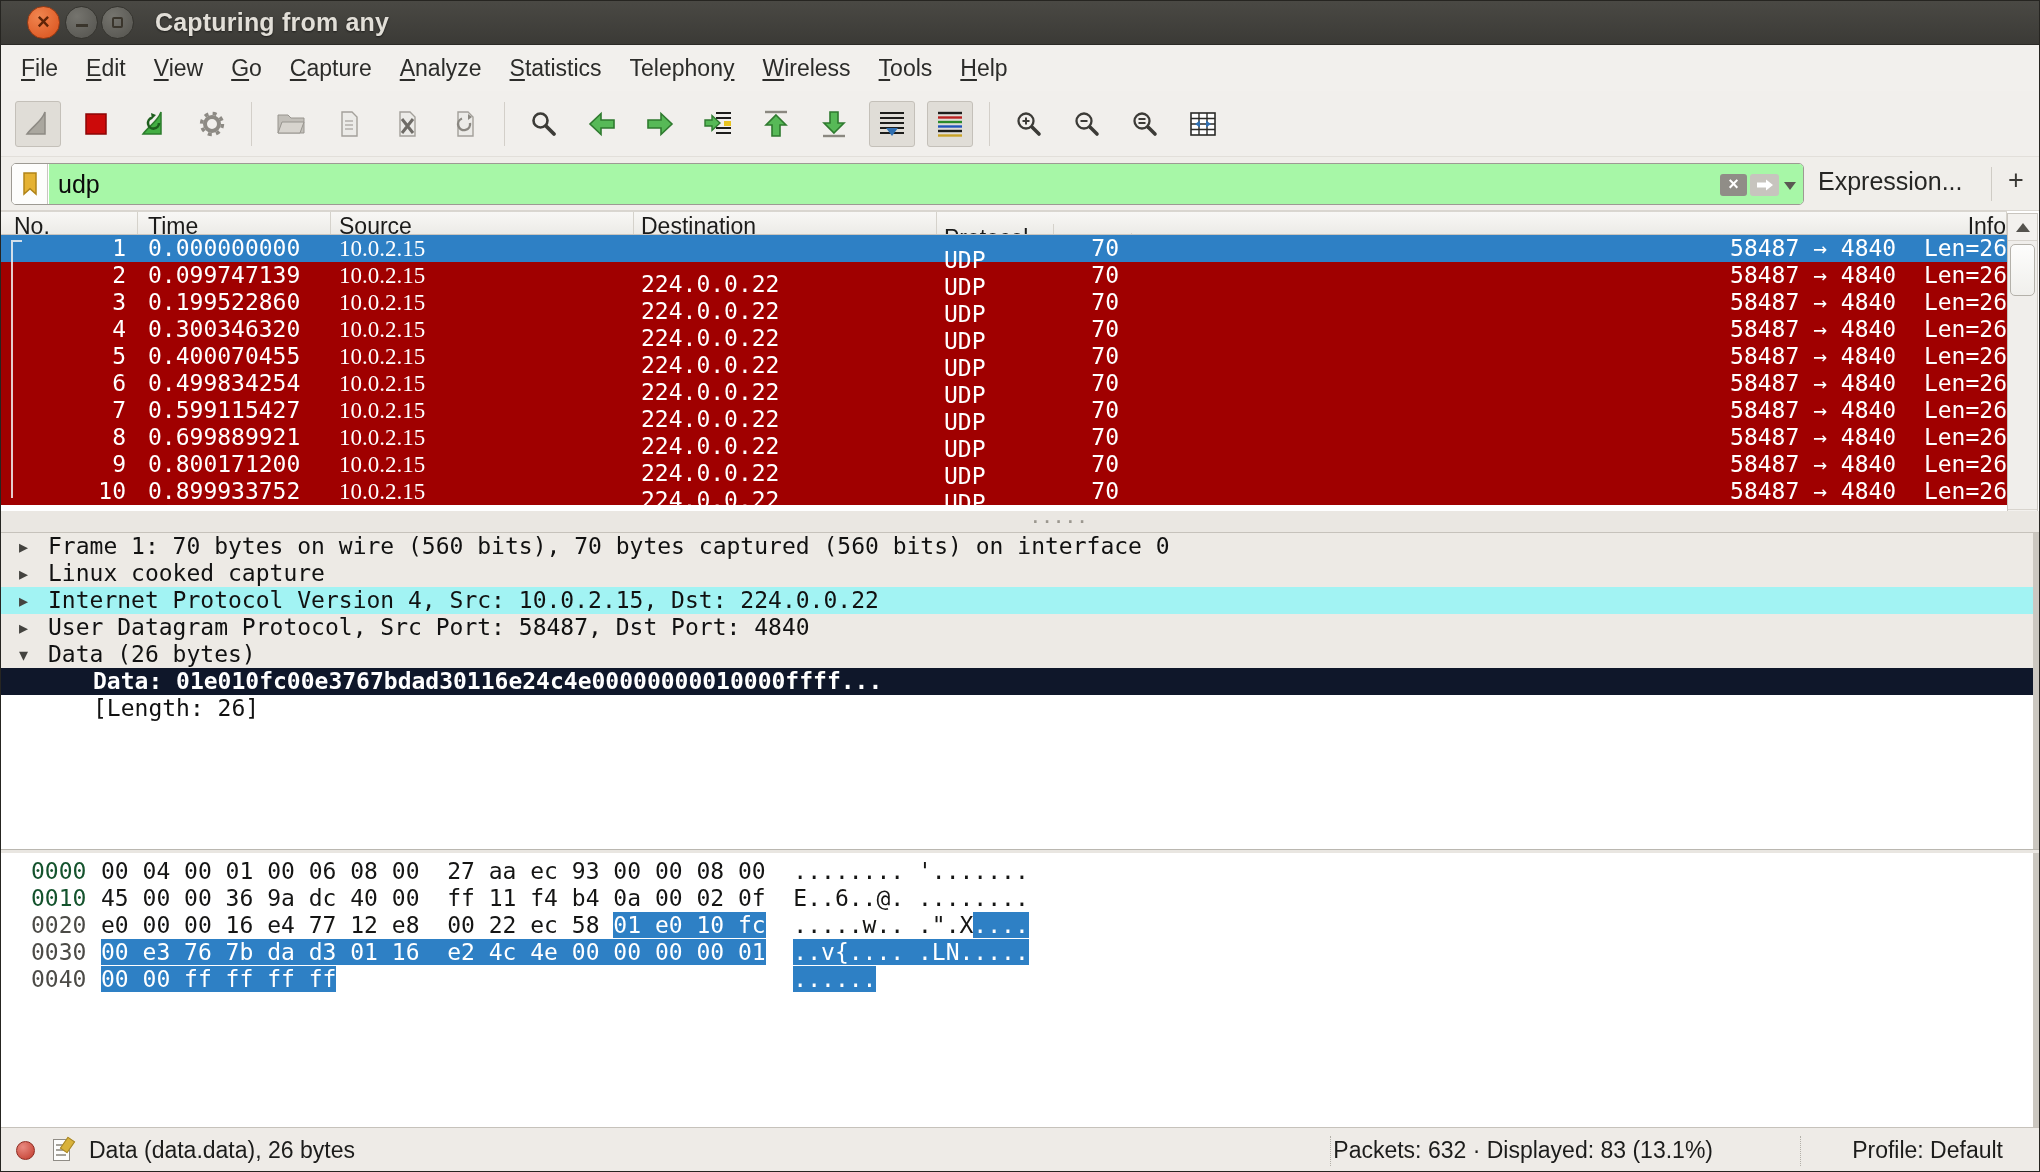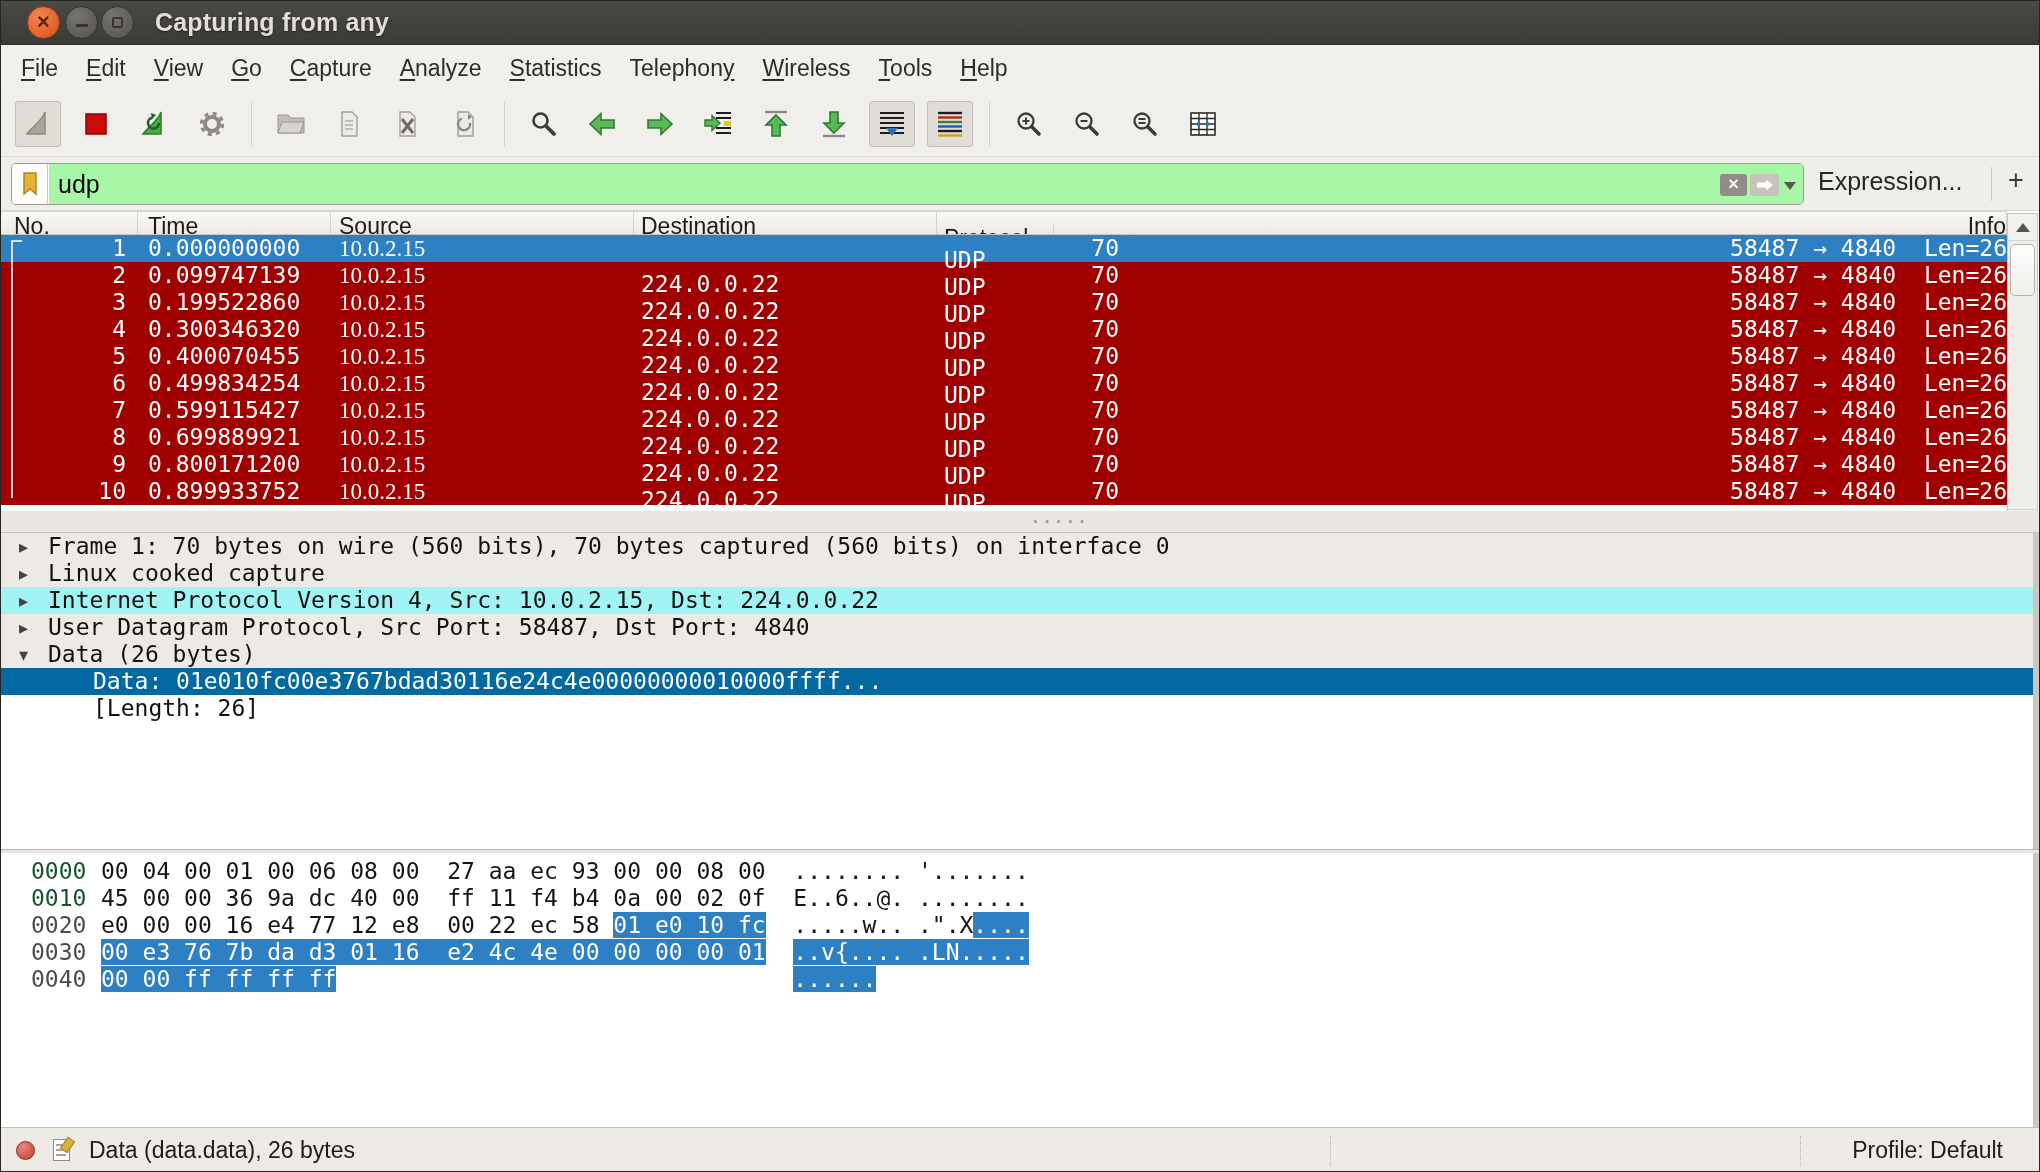--- a/index.html
+++ b/index.html
@@ -92,21 +92,21 @@
   .s1{top:510px;height:22px;border-bottom:1px solid #c6c2bb;}
   .s1::after{content:"·····";position:absolute;left:1030px;top:-6px;color:#9b978f;font-size:26px;letter-spacing:3px;}
   .s2{top:848px;height:4px;border-top:1px solid #bab7b0;background:#e9e6e1;}
 
   
   .detail{position:absolute;top:532px;left:0;width:2040px;height:316px;background:#fff;
     border-right:8px solid #cbc7c0;font-family:"DejaVu Sans Mono",monospace;font-size:23px;}
   .d-row{height:27px;line-height:27px;color:#111;white-space:pre;position:relative;overflow:hidden;}
   .d-row.d-beige{background:#edeae5;}
   .d-row.d-cyan{background:#a2f3f3;}
-  .d-row.d-sel{background:#0369a1;color:#fff;}
+  .d-row.d-sel{background:#0f172a;color:#fff;font-weight:bold;}
   .d-exp{position:absolute;left:18px;top:0;font-family:"DejaVu Sans",sans-serif;font-size:18px;color:#44433f;}
   .d-text-0{padding-left:47px;} .d-text-1{padding-left:92px;}
 
   
   .hexpane{position:absolute;top:852px;left:0;width:2040px;height:274px;background:#fff;
     border-right:8px solid #cbc7c0;font-family:"DejaVu Sans Mono",monospace;font-size:23px;padding-top:5px;}
   .hx-row{height:27px;line-height:27px;white-space:pre;padding-left:30px;color:#151514;}
   .hx-off{display:inline-block;width:70px;color:#4c4b47;}
   .hx-off.dim{color:#14532d;}
   .hx-bytes{display:inline-block;width:50ch;white-space:pre;}
@@ -493,17 +493,18 @@
       <div class="hx-row"><span class="hx-off">0020</span><span class="hx-bytes">e0 00 00 16 e4 77 12 e8  00 22 ec 58 <span class="hl">01 e0 10 fc</span></span><span>.....w.. .".X<span class="hl">....</span></span></div>
       <div class="hx-row"><span class="hx-off">0030</span><span class="hx-bytes"><span class="hl">00 e3 76 7b da d3 01 16  e2 4c 4e 00 00 00 00 01</span></span><span><span class="hl">..v{.... .LN.....</span></span></div>
       <div class="hx-row"><span class="hx-off">0040</span><span class="hx-bytes"><span class="hl">00 00 ff ff ff ff</span></span><span><span class="hl">......</span></span></div>
     </div>
 
   <div class="statusbar">
     <div class="expert-dot"></div>
     <div class="note-ic"></div>
     <div class="sb-left">Data (data.data), 26 bytes</div>
     <div class="sb-sep" style="right:710px"></div>
+    <div class="sb-packets">Packets: 632 · Displayed: 83 (13.1%)</div>
     <div class="sb-sep" style="right:240px"></div>
     <div class="sb-profile">Profile: Default</div>
   </div>
 
 </div>
 
 </body></html>

